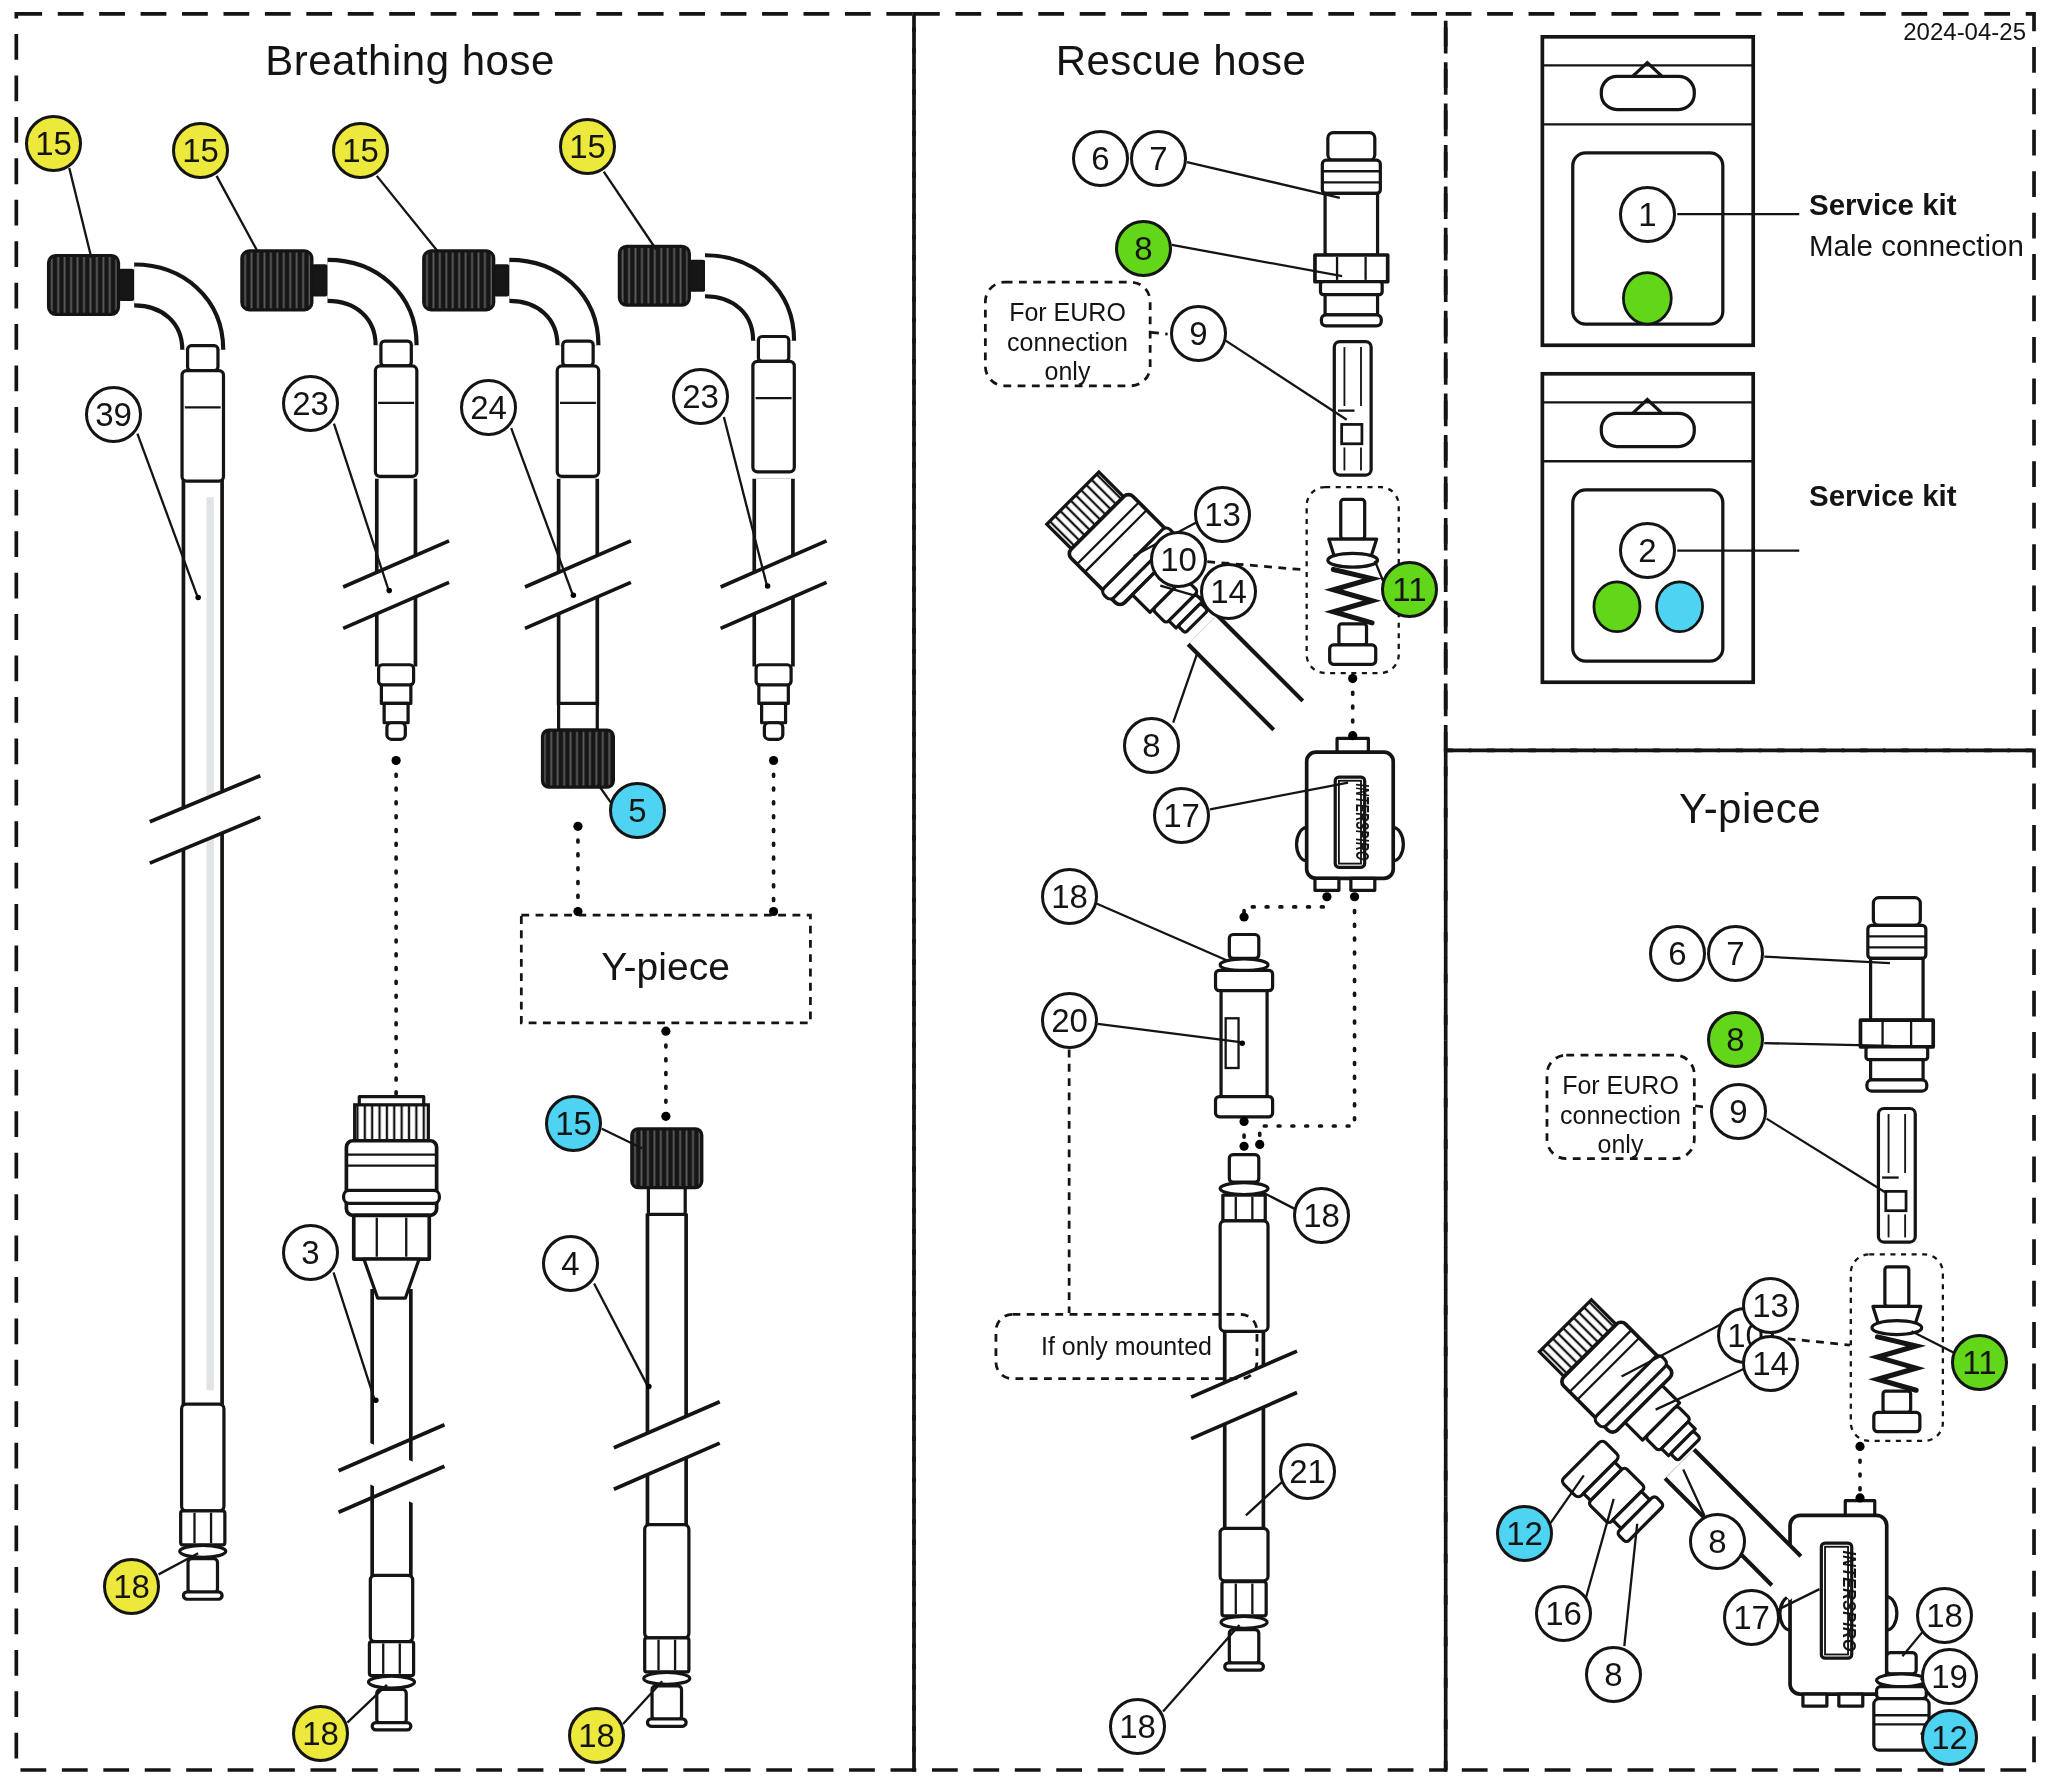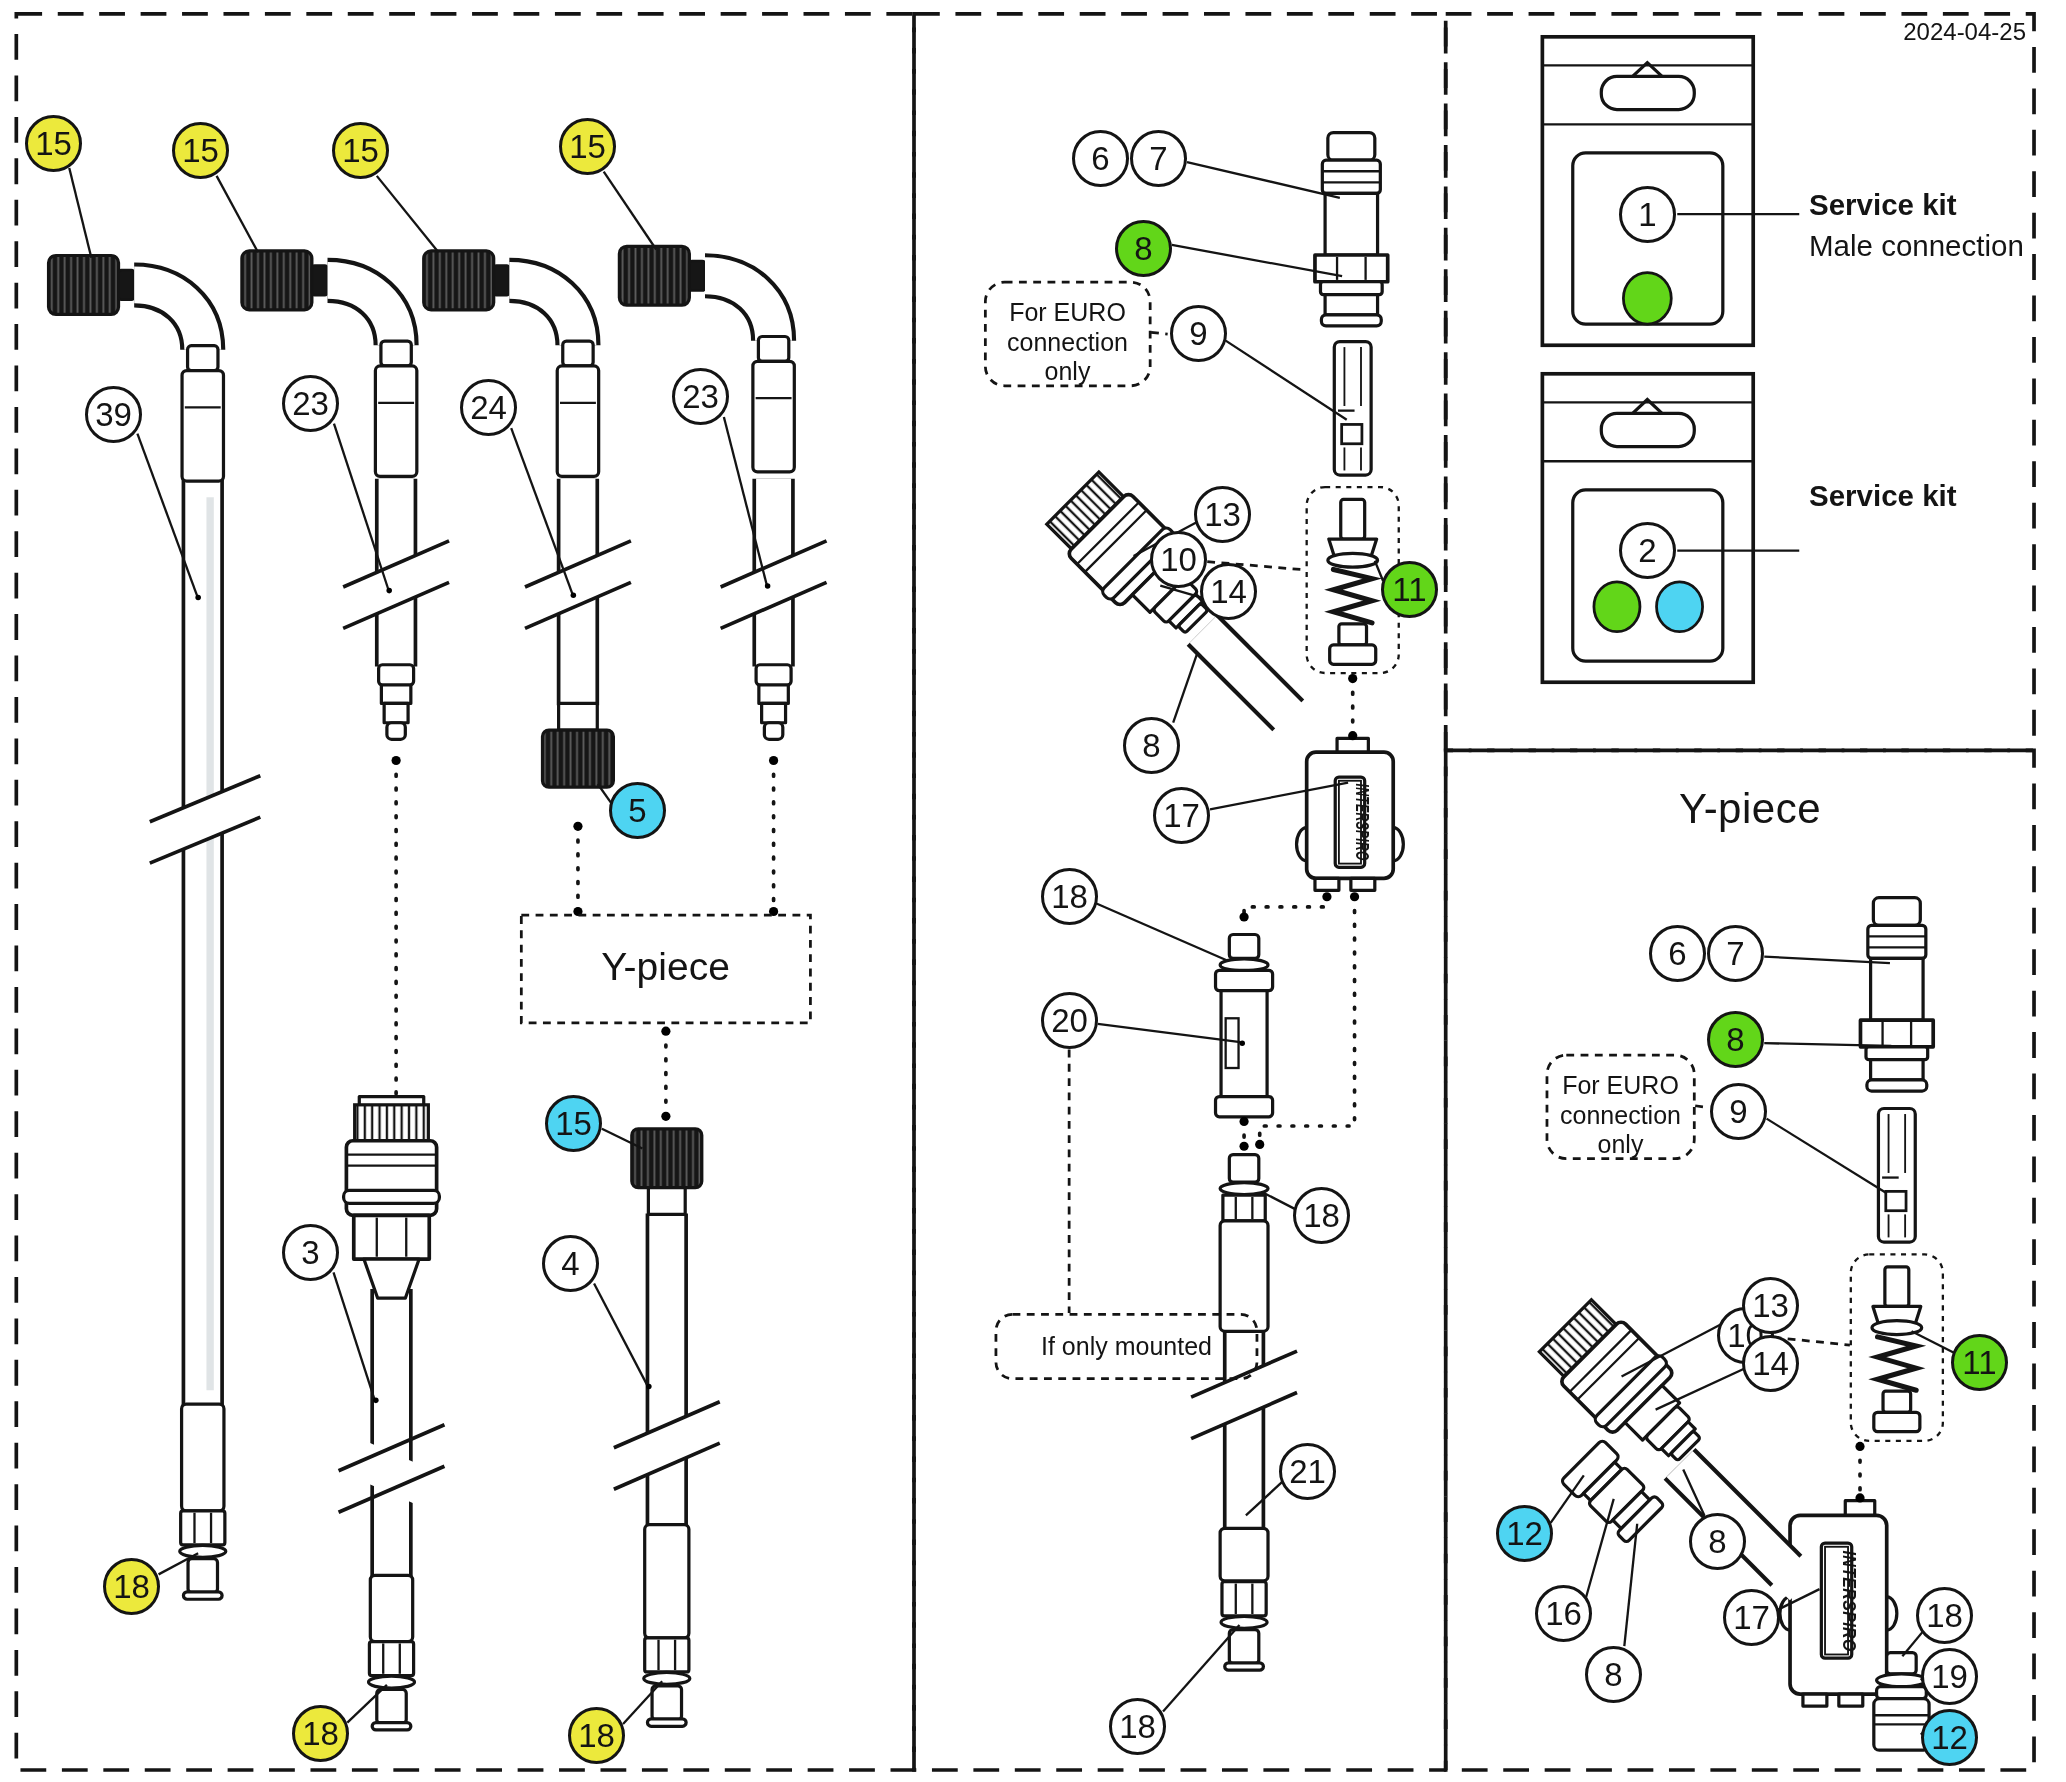--- a/index.html
+++ b/index.html
@@ -416,20 +416,22 @@
       <line x1="3859" y1="3498" x2="3952" y2="3452" class="ld"></line>
       <line x1="4180" y1="3540" x2="4132" y2="3598" class="ld"></line>
       <line x1="4172" y1="3646" x2="4192" y2="3672" class="ld"></line>
       <line x1="4172" y1="3768" x2="4194" y2="3748" class="ld"></line>
     </g>
   </g>
 </svg>
 
   <div class="abs date" style="left:1860px;top:18.4px;width:166px;">2024-04-25</div>
 
+  <div class="abs title" style="left:180px;top:37px;width:460px;">Breathing hose</div>
+  <div class="abs title" style="left:951px;top:37px;width:460px;">Rescue hose</div>
   <div class="abs title" style="left:1520px;top:785px;width:460px;">Y-piece</div>
 
   <div class="abs boxlbl" style="left:521px;top:945px;width:289px;">Y-piece</div>
 
   <div class="abs note" style="left:985px;top:298px;width:165px;">For EURO
 connection
 only</div>
   <div class="abs note" style="left:1547px;top:1071px;width:147px;">For EURO
 connection
 only</div>

